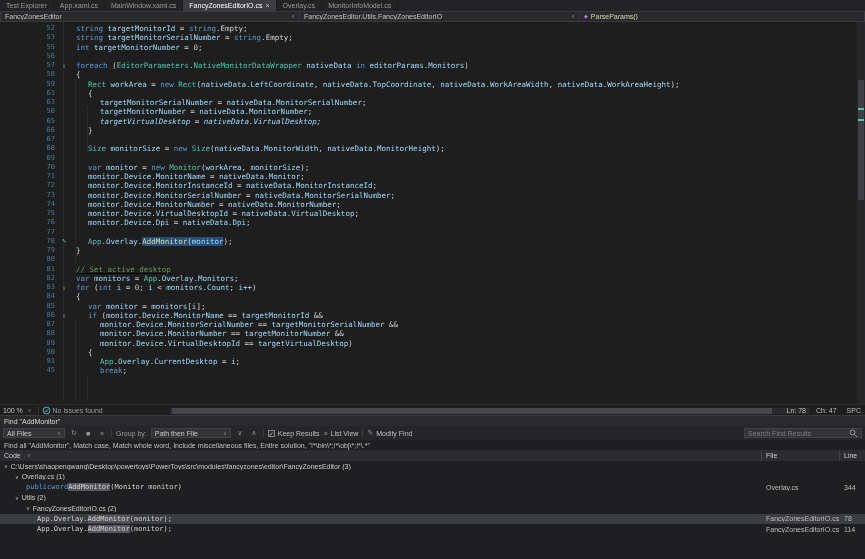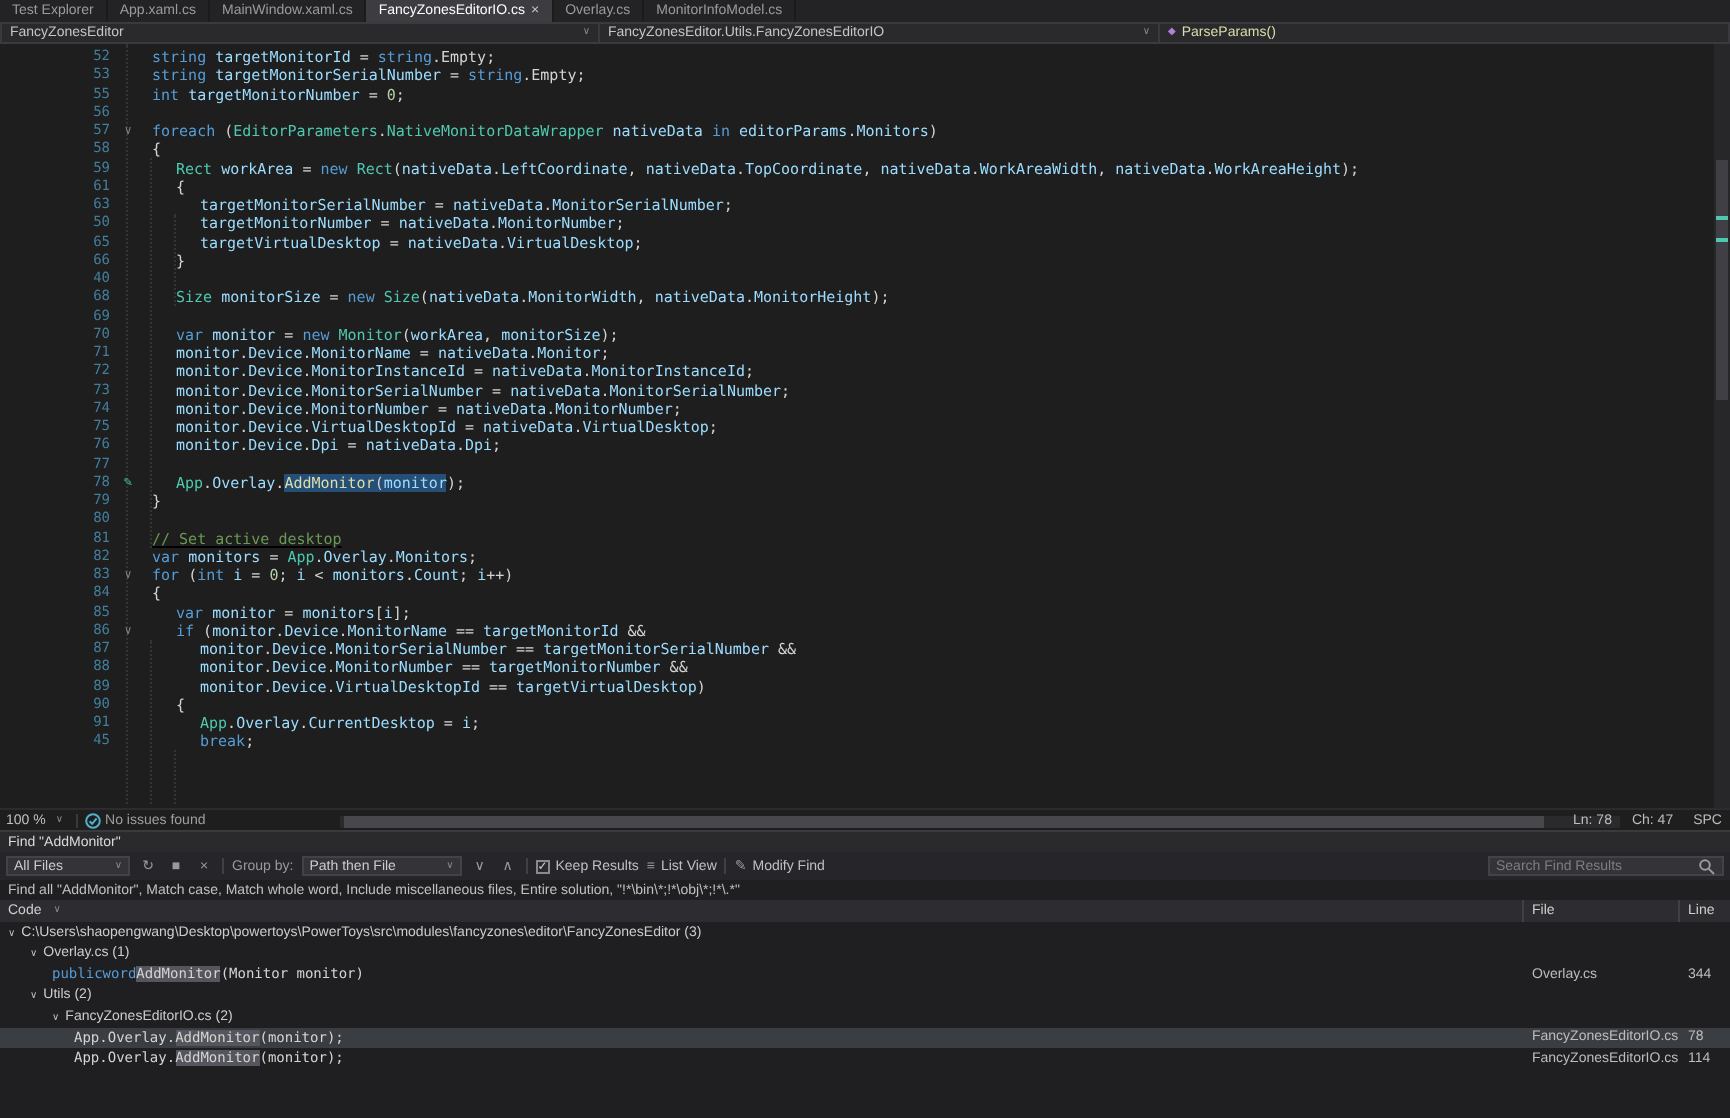--- a/index.html
+++ b/index.html
@@ -129,23 +129,23 @@
       <div class="cl"><span class="ln">52</span><span class="fold"></span><span class="ct" style="padding-left: 6px;"><span class="tk-k">string </span><span class="tk-v">targetMonitorId</span><span class="tk-p"> = </span><span class="tk-k">string</span><span class="tk-p">.Empty;</span></span></div>
       <div class="cl"><span class="ln">53</span><span class="fold"></span><span class="ct" style="padding-left: 6px;"><span class="tk-k">string </span><span class="tk-v">targetMonitorSerialNumber</span><span class="tk-p"> = </span><span class="tk-k">string</span><span class="tk-p">.Empty;</span></span></div>
       <div class="cl"><span class="ln">55</span><span class="fold"></span><span class="ct" style="padding-left: 6px;"><span class="tk-k">int </span><span class="tk-v">targetMonitorNumber</span><span class="tk-p"> = </span><span class="tk-n">0</span><span class="tk-p">;</span></span></div>
       <div class="cl"><span class="ln">56</span><span class="fold"></span><span class="ct" style="padding-left: 6px;"></span></div>
       <div class="cl"><span class="ln">57</span><span class="fold">∨</span><span class="ct" style="padding-left: 6px;"><span class="tk-k">foreach </span><span class="tk-p">(</span><span class="tk-t">EditorParameters</span><span class="tk-p">.</span><span class="tk-t">NativeMonitorDataWrapper</span><span class="tk-p"> </span><span class="tk-v">nativeData</span><span class="tk-k"> in </span><span class="tk-v">editorParams</span><span class="tk-p">.</span><span class="tk-v">Monitors</span><span class="tk-p">)</span></span></div>
       <div class="cl"><span class="ln">58</span><span class="fold"></span><span class="ct" style="padding-left: 6px;"><span class="tk-p">{</span></span></div>
       <div class="cl"><span class="ln">59</span><span class="fold"></span><span class="ct" style="padding-left: 18px;"><span class="tk-t">Rect</span><span class="tk-p"> </span><span class="tk-v">workArea</span><span class="tk-p"> = </span><span class="tk-k">new </span><span class="tk-t">Rect</span><span class="tk-p">(</span><span class="tk-v">nativeData</span><span class="tk-p">.</span><span class="tk-v">LeftCoordinate</span><span class="tk-p">, </span><span class="tk-v">nativeData</span><span class="tk-p">.</span><span class="tk-v">TopCoordinate</span><span class="tk-p">, </span><span class="tk-v">nativeData</span><span class="tk-p">.</span><span class="tk-v">WorkAreaWidth</span><span class="tk-p">, </span><span class="tk-v">nativeData</span><span class="tk-p">.</span><span class="tk-v">WorkAreaHeight</span><span class="tk-p">);</span></span></div>
       <div class="cl"><span class="ln">61</span><span class="fold"></span><span class="ct" style="padding-left: 18px;"><span class="tk-p">{</span></span></div>
       <div class="cl"><span class="ln">63</span><span class="fold"></span><span class="ct" style="padding-left: 30px;"><span class="tk-v">targetMonitorSerialNumber</span><span class="tk-p"> = </span><span class="tk-v">nativeData</span><span class="tk-p">.</span><span class="tk-v">MonitorSerialNumber</span><span class="tk-p">;</span></span></div>
       <div class="cl"><span class="ln">50</span><span class="fold"></span><span class="ct" style="padding-left: 30px;"><span class="tk-v">targetMonitorNumber</span><span class="tk-p"> = </span><span class="tk-v">nativeData</span><span class="tk-p">.</span><span class="tk-v">MonitorNumber</span><span class="tk-p">;</span></span></div>
-      <div class="cl"><span class="ln">65</span><span class="fold"></span><span class="ct" style="padding-left: 30px;"><span class="tk-v">targetVirtualDesktop</span><span class="tk-p"> = </span><span class="tk-v">nativeData</span><span class="tk-p">.</span><span class="tk-v">VirtualDesktop</span><span class="tk-p">;</span></span></div>
+      <div class="cl"><span class="ln">65</span><span class="fold"></span><span class="ct" style="padding-left: 30px; font-style: italic;"><span class="tk-v">targetVirtualDesktop</span><span class="tk-p"> = </span><span class="tk-v">nativeData</span><span class="tk-p">.</span><span class="tk-v">VirtualDesktop</span><span class="tk-p">;</span></span></div>
       <div class="cl"><span class="ln">66</span><span class="fold"></span><span class="ct" style="padding-left: 18px;"><span class="tk-p">}</span></span></div>
-      <div class="cl"><span class="ln">40</span><span class="fold"></span><span class="ct" style="padding-left: 6px;"></span></div>
+      <div class="cl"><span class="ln">67</span><span class="fold"></span><span class="ct" style="padding-left: 6px;"></span></div>
       <div class="cl"><span class="ln">68</span><span class="fold"></span><span class="ct" style="padding-left: 18px;"><span class="tk-t">Size</span><span class="tk-p"> </span><span class="tk-v">monitorSize</span><span class="tk-p"> = </span><span class="tk-k">new </span><span class="tk-t">Size</span><span class="tk-p">(</span><span class="tk-v">nativeData</span><span class="tk-p">.</span><span class="tk-v">MonitorWidth</span><span class="tk-p">, </span><span class="tk-v">nativeData</span><span class="tk-p">.</span><span class="tk-v">MonitorHeight</span><span class="tk-p">);</span></span></div>
       <div class="cl"><span class="ln">69</span><span class="fold"></span><span class="ct" style="padding-left: 6px;"></span></div>
       <div class="cl"><span class="ln">70</span><span class="fold"></span><span class="ct" style="padding-left: 18px;"><span class="tk-k">var </span><span class="tk-v">monitor</span><span class="tk-p"> = </span><span class="tk-k">new </span><span class="tk-t">Monitor</span><span class="tk-p">(</span><span class="tk-v">workArea</span><span class="tk-p">, </span><span class="tk-v">monitorSize</span><span class="tk-p">);</span></span></div>
       <div class="cl"><span class="ln">71</span><span class="fold"></span><span class="ct" style="padding-left: 18px;"><span class="tk-v">monitor</span><span class="tk-p">.</span><span class="tk-v">Device</span><span class="tk-p">.</span><span class="tk-v">MonitorName</span><span class="tk-p"> = </span><span class="tk-v">nativeData</span><span class="tk-p">.</span><span class="tk-v">Monitor</span><span class="tk-p">;</span></span></div>
       <div class="cl"><span class="ln">72</span><span class="fold"></span><span class="ct" style="padding-left: 18px;"><span class="tk-v">monitor</span><span class="tk-p">.</span><span class="tk-v">Device</span><span class="tk-p">.</span><span class="tk-v">MonitorInstanceId</span><span class="tk-p"> = </span><span class="tk-v">nativeData</span><span class="tk-p">.</span><span class="tk-v">MonitorInstanceId</span><span class="tk-p">;</span></span></div>
       <div class="cl"><span class="ln">73</span><span class="fold"></span><span class="ct" style="padding-left: 18px;"><span class="tk-v">monitor</span><span class="tk-p">.</span><span class="tk-v">Device</span><span class="tk-p">.</span><span class="tk-v">MonitorSerialNumber</span><span class="tk-p"> = </span><span class="tk-v">nativeData</span><span class="tk-p">.</span><span class="tk-v">MonitorSerialNumber</span><span class="tk-p">;</span></span></div>
       <div class="cl"><span class="ln">74</span><span class="fold"></span><span class="ct" style="padding-left: 18px;"><span class="tk-v">monitor</span><span class="tk-p">.</span><span class="tk-v">Device</span><span class="tk-p">.</span><span class="tk-v">MonitorNumber</span><span class="tk-p"> = </span><span class="tk-v">nativeData</span><span class="tk-p">.</span><span class="tk-v">MonitorNumber</span><span class="tk-p">;</span></span></div>
       <div class="cl"><span class="ln">75</span><span class="fold"></span><span class="ct" style="padding-left: 18px;"><span class="tk-v">monitor</span><span class="tk-p">.</span><span class="tk-v">Device</span><span class="tk-p">.</span><span class="tk-v">VirtualDesktopId</span><span class="tk-p"> = </span><span class="tk-v">nativeData</span><span class="tk-p">.</span><span class="tk-v">VirtualDesktop</span><span class="tk-p">;</span></span></div>
       <div class="cl"><span class="ln">76</span><span class="fold"></span><span class="ct" style="padding-left: 18px;"><span class="tk-v">monitor</span><span class="tk-p">.</span><span class="tk-v">Device</span><span class="tk-p">.</span><span class="tk-v">Dpi</span><span class="tk-p"> = </span><span class="tk-v">nativeData</span><span class="tk-p">.</span><span class="tk-v">Dpi</span><span class="tk-p">;</span></span></div>
       <div class="cl"><span class="ln">77</span><span class="fold"></span><span class="ct" style="padding-left: 6px;"></span></div>

